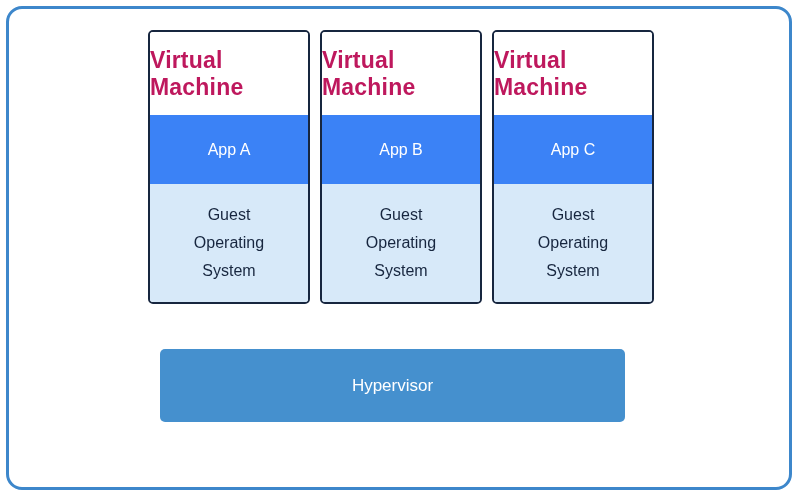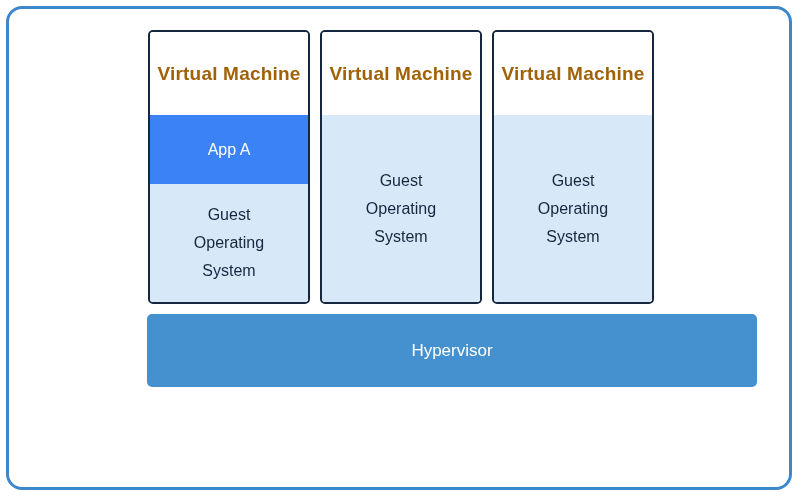--- a/index.html
+++ b/index.html
@@ -41,23 +41,23 @@
   }
   .vm-1 { left: 148px; }
   .vm-2 { left: 320px; }
   .vm-3 { left: 492px; }
   .vm-header {
     height: 83px;
     display: flex;
     align-items: center;
     justify-content: center;
     background: #ffffff;
-    color: #a16207;
+    color: #be185d;
     font-weight: bold;
-    font-size: 19px;
+    font-size: 23px;
     letter-spacing: 0.2px;
   }
   .vm-app {
     height: 69px;
     display: flex;
     align-items: center;
     justify-content: center;
     background: #3b82f6;
     color: #ffffff;
     font-size: 16px;
@@ -72,28 +72,29 @@
     font-size: 16px;
     text-align: center;
   }
   .vm-os span {
     display: inline-block;
     max-width: 100px;
     line-height: 1.75;
   }
   .layer-bar {
     position: absolute;
-    left: 147px;
-    width: 610px;
+    left: 160px;
+    width: 465px;
     border-radius: 5px;
     display: flex;
     align-items: center;
     justify-content: center;
     color: #ffffff;
     font-size: 17px;
+    margin-top: 35px;
   }
   .layer-hypervisor {
     top: 314px;
     height: 73px;
     background: #4590ce;
   }
   .layer-infrastructure {
     top: 398px;
     height: 72px;
     background: #5cc2a1;
@@ -108,27 +109,29 @@
   <div class="vm-box vm-1">
     <div class="vm-header">Virtual Machine</div>
     <div class="vm-app">App A</div>
     <div class="vm-os">
       <span>Guest Operating System</span>
     </div>
   </div>
 
   <div class="vm-box vm-2">
     <div class="vm-header">Virtual Machine</div>
+    <div class="vm-app">App B</div>
     <div class="vm-os">
       <span>Guest Operating System</span>
     </div>
   </div>
 
   <div class="vm-box vm-3">
     <div class="vm-header">Virtual Machine</div>
+    <div class="vm-app">App C</div>
     <div class="vm-os">
       <span>Guest Operating System</span>
     </div>
   </div>
 
   <div class="layer-bar layer-hypervisor">
     <span>Hypervisor</span>
   </div>
 
 </div>

